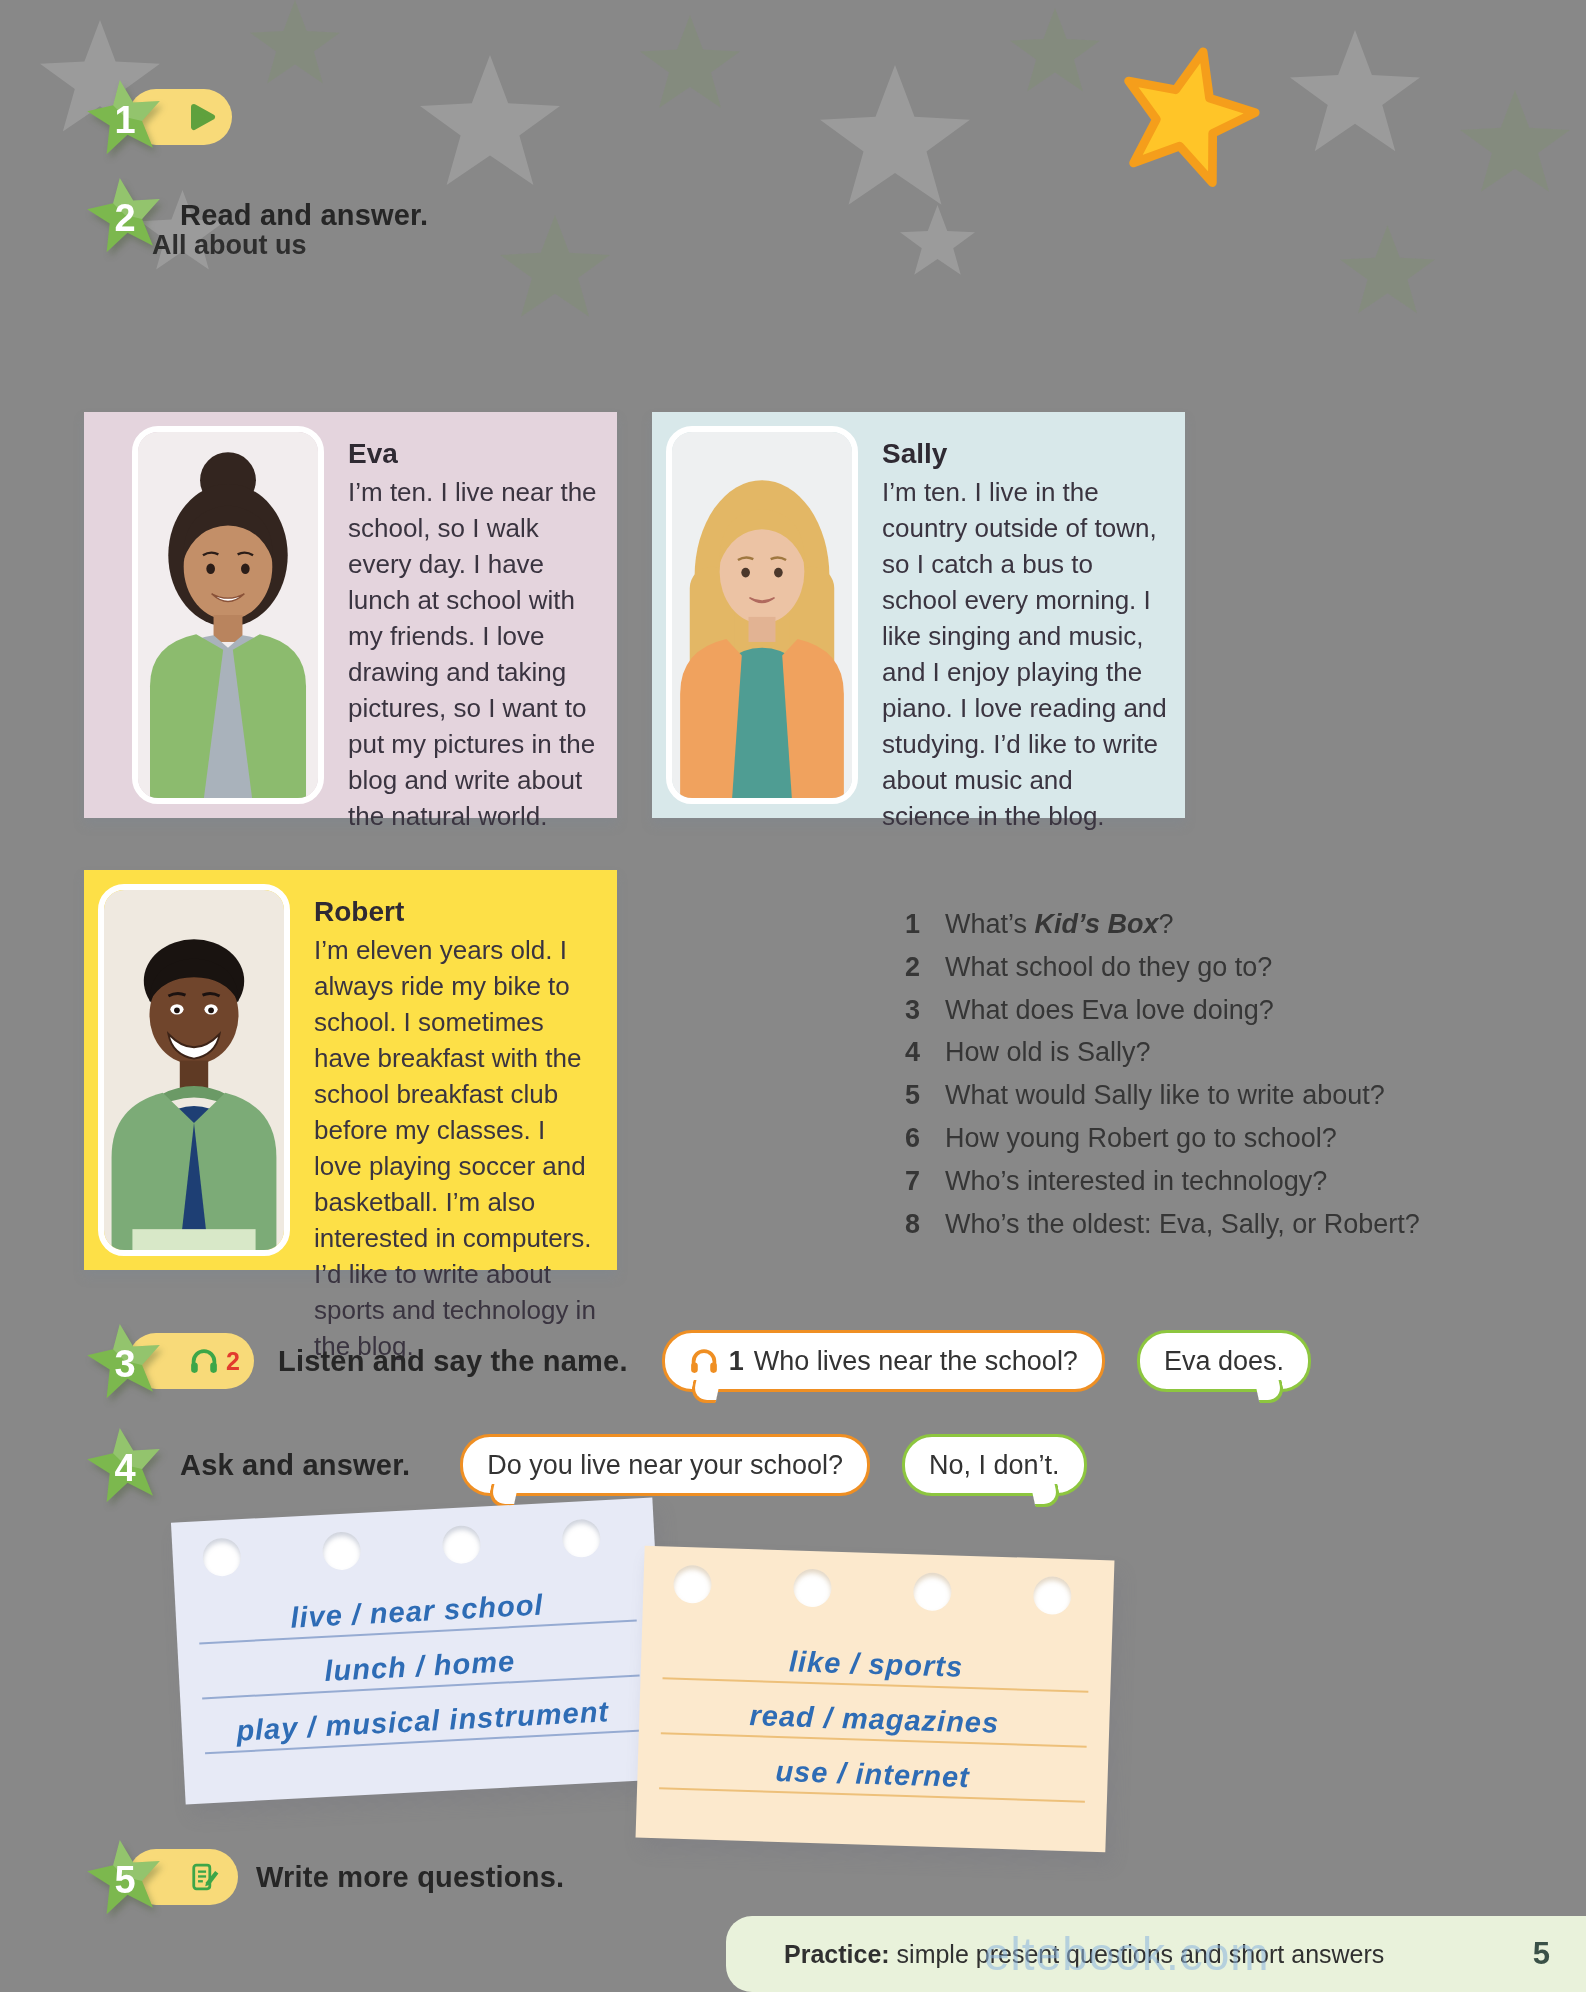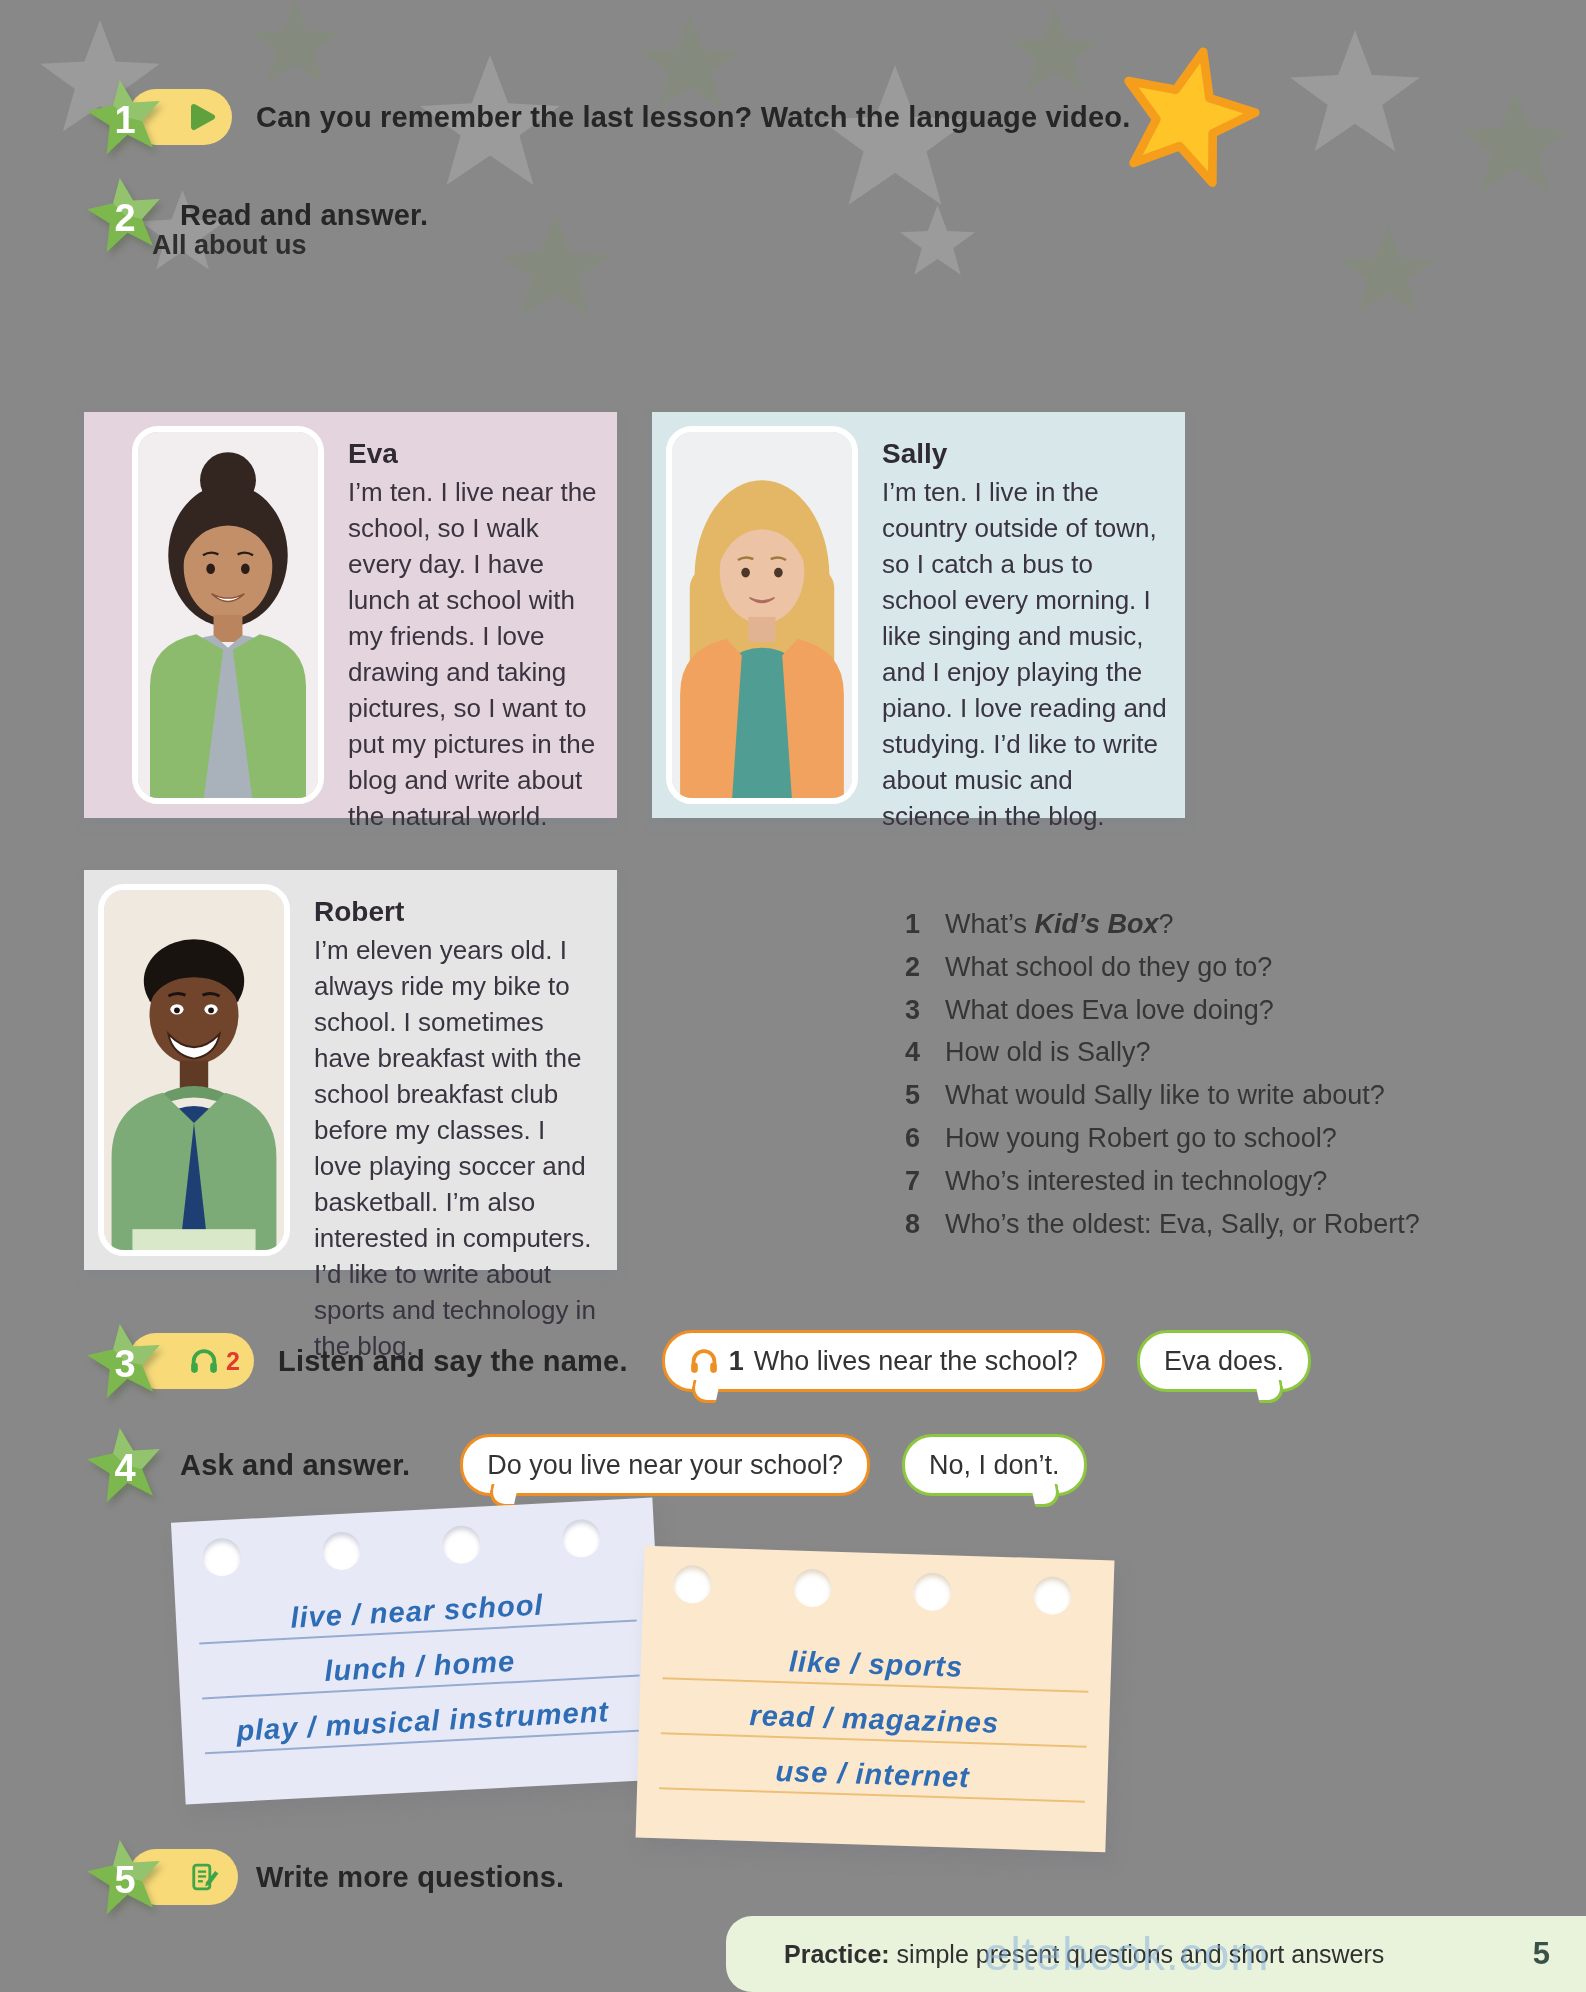--- a/index.html
+++ b/index.html
@@ -27,21 +27,21 @@
   .reading{ position:absolute; left:152px; top:230px; width:1130px; }
   .reading h3{ font-size:27px; color:#2e2e2e; margin-bottom:7px; }
   .reading p{ font-size:27px; line-height:37px; color:#333; }
   .bi{ font-weight:bold; font-style:italic; }
 
   
   .cards{ position:absolute; left:84px; top:412px; display:grid; grid-template-columns:533px 533px; column-gap:35px; row-gap:52px; }
   .pcard{ height:406px; padding:14px; display:flex; box-shadow:0 7px 10px rgba(120,135,150,.25); }
   .pcard.eva{ background:#e4d4dd;padding-left:48px; }
   .pcard.sally{ background:#d8e8ea; }
-  .pcard.robert{ background:#e5e5e5; height:400px; }
+  .pcard.robert{ background:#fde047; height:400px; }
   .photo{ flex:none; width:192px; height:100%; border:6px solid #fff; border-radius:26px; overflow:hidden; }
   .photo svg{ width:100%; height:100%; display:block; }
   .ptext{ flex:1; padding:12px 4px 0 24px; }
   .pname{ font-size:28px; font-weight:bold; color:#2f2a33; margin-bottom:4px; }
   .pbody{ font-size:26px; line-height:36px; color:#3a3440; }
 
   
   .questions{ position:absolute; left:905px; top:903px; list-style:none; }
   .q{ display:flex; align-items:baseline; line-height:42.8px; font-size:27px; color:#363636; }
   .qnum{ width:24px; font-weight:bold; flex:none; }
@@ -109,21 +109,20 @@
         </svg>
       </div>
       <div class="badge">
         <svg viewBox="0 0 100 100">
             <polygon points="50,2 63,33 97,36 71,58 80,94 50,73 20,94 29,58 3,36 37,33" fill="#7cb84e"></polygon>
             <polygon points="50,2 63,33 97,36 71,58 50,50 37,33" fill="rgba(255,255,255,.18)"></polygon>
           </svg>
         <span class="num">1</span>
       </div>
     </div>
-    <div class="act-title" style="margin-left:18px;">Can you remember the last lesson? Watch the language video.</div>
   </div>
 
   <div class="act-row" style="left:86px; top:176px;">
     <div class="badge-group" style="width:78px; height:78px;">
       <div class="badge">
         <svg viewBox="0 0 100 100">
             <polygon points="50,2 63,33 97,36 71,58 80,94 50,73 20,94 29,58 3,36 37,33" fill="#7cb84e"></polygon>
             <polygon points="50,2 63,33 97,36 71,58 50,50 37,33" fill="rgba(255,255,255,.18)"></polygon>
           </svg>
         <span class="num">2</span>

